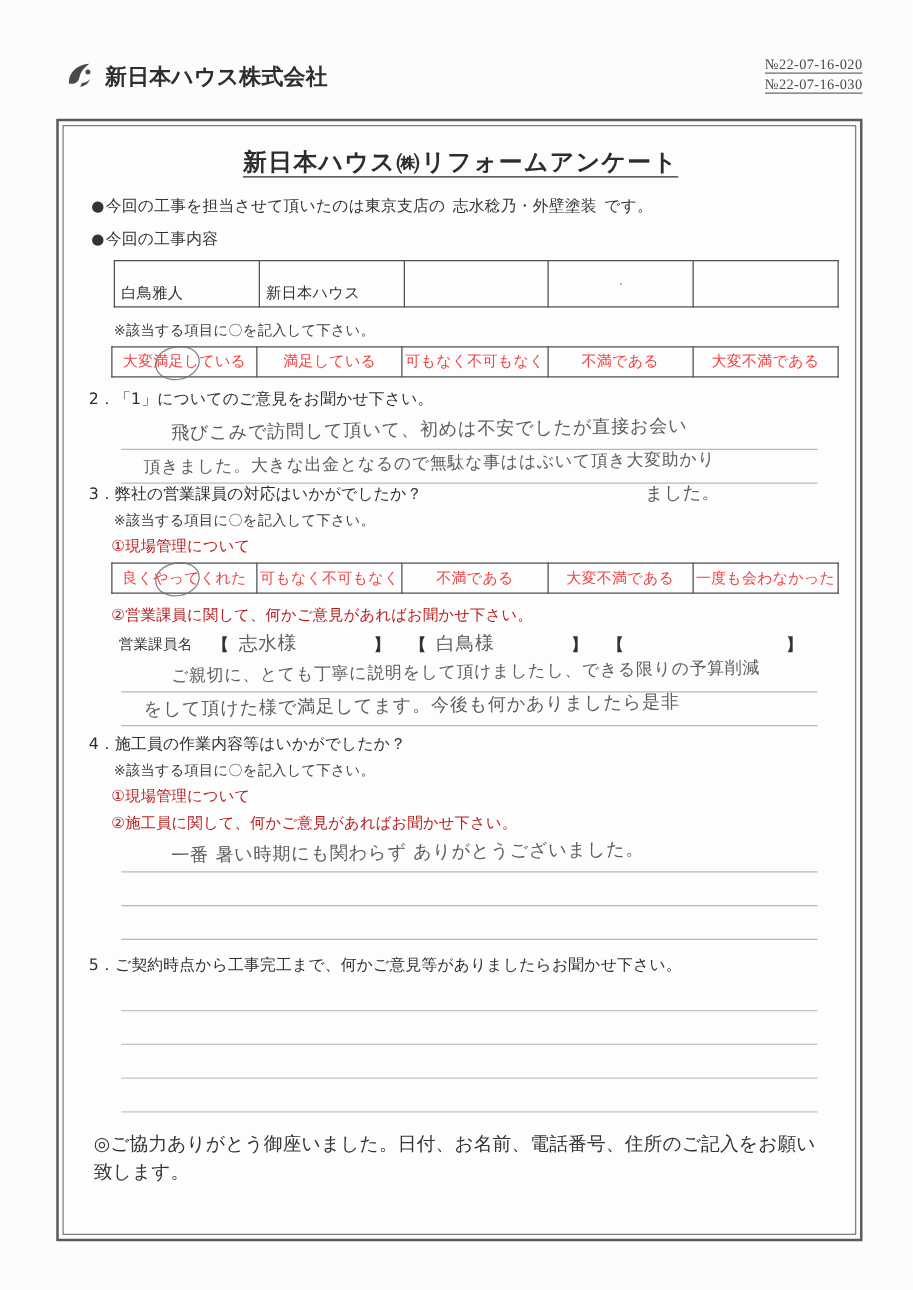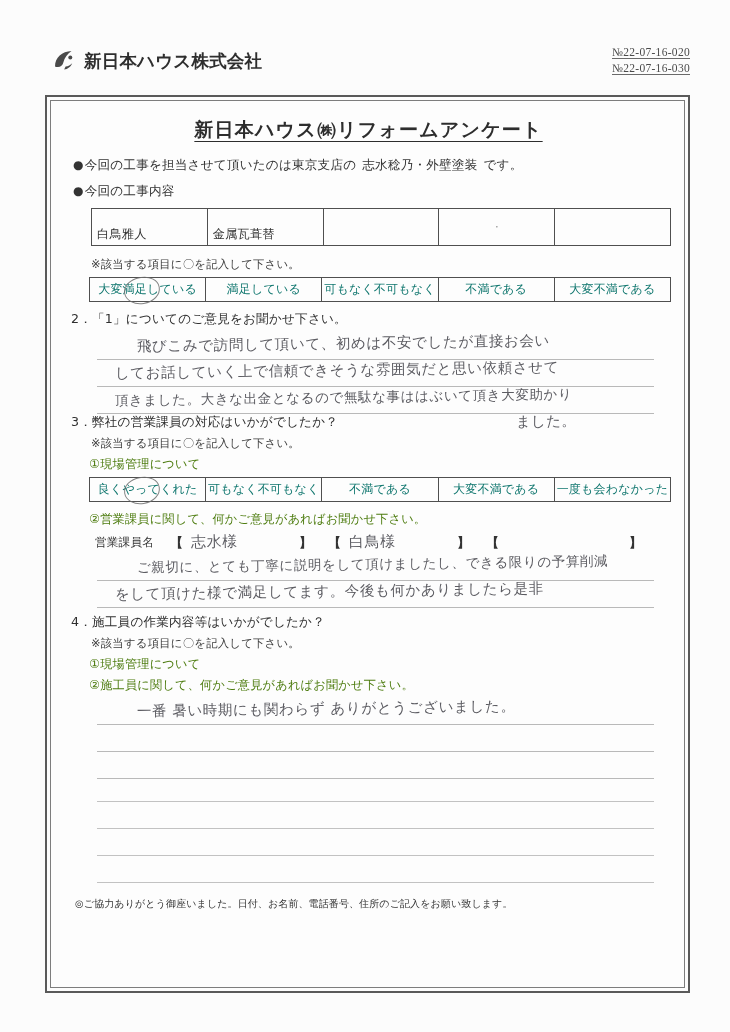--- a/index.html
+++ b/index.html
@@ -155,39 +155,39 @@
     letter-spacing: 0.2px;
   }
   .q-note {
     font-size: 11.4px;
     color: #3d3d3d;
     margin: 0 0 5px 22px;
     letter-spacing: 0.2px;
   }
   .q-sub {
     font-size: 12.2px;
-    color: #4d7c0f;
+    color: #b91c1c;
     margin: 0 0 4px 20px;
     letter-spacing: 0.2px;
   }
 
   
   .opt-table {
     border-collapse: collapse;
     margin: 0 0 9px 20px;
     table-layout: fixed;
   }
   .opt-table.w5 { width: 582px; }
   .opt-table.w4 { width: 478px; }
   .opt-table td {
     border: 1px solid #4f4f4f;
     height: 21px;
     text-align: center;
     font-size: 12px;
-    color: #0f766e;
+    color: #ef4444;
     letter-spacing: 0.2px;
     position: relative;
     white-space: nowrap;
   }
 
   
   .circle-mark {
     position: absolute;
     left: 50%;
     top: 50%;
@@ -272,21 +272,21 @@
     font-size: 15px;
     color: #5c5c62;
     transform: rotate(-1.2deg);
     white-space: nowrap;
   }
   .bracket.empty .fill { min-width: 118px; }
 
   
   .footer-note {
     margin: 14px 6px 0 6px;
-    font-size: 10px;
+    font-size: 15px;
     line-height: 1.48;
     color: #333;
     letter-spacing: 0.1px;
   }
 </style>
 </head>
 <body>
 
 <div class="scan"></div>
 
@@ -316,21 +316,21 @@
     <span class="dot">●</span><span>今回の工事を担当させて頂いたのは東京支店の</span><span class="name-ins">志水稔乃・外壁塗装</span><span>です。</span>
   </div>
 
   <div class="bullet-line">
     <span class="dot">●</span><span>今回の工事内容</span>
   </div>
   <table class="work-table">
     <tbody>
           <tr>
       <td>白鳥雅人</td>
-      <td>金属瓦葺替</td>
+      <td>新日本ハウス</td>
       <td></td>
       <td class="dotcell">・</td>
       <td></td>
     </tr>
   </tbody>
       </table>
 
   <div class="q-note">※該当する項目に〇を記入して下さい。</div>
   <table class="opt-table w5">
     <tbody>
@@ -343,23 +343,20 @@
     </tr>
   </tbody>
       </table>
 
   <div class="q">
     <span>2．</span><span>「1」についてのご意見をお聞かせ下さい。</span>
   </div>
   <div class="hw-block">
     <div class="hw-line">
           <span class="txt hw ind0">飛びこみで訪問して頂いて、初めは不安でしたが直接お会い</span>
-        </div>
-    <div class="hw-line">
-          <span class="txt hw">してお話していく上で信頼できそうな雰囲気だと思い依頼させて</span>
         </div>
     <div class="hw-line">
           <span class="txt hw small">頂きました。大きな出金となるので無駄な事ははぶいて頂き大変助かり</span>
         </div>
   </div>
 
   <div class="q" style="position:relative">
     <span>3．</span><span>弊社の営業課員の対応はいかがでしたか？</span>
     <span class="hw-tail" style="right:92px;top:-2px;">ました。</span>
   </div>
@@ -417,20 +414,23 @@
           <span class="txt hw ind0">一番 暑い時期にも関わらず ありがとうございました。</span>
         </div>
     <div class="hw-line">
           <span class="txt hw"></span>
         </div>
     <div class="hw-line">
           <span class="txt hw"></span>
         </div>
   </div>
 
+  <div class="q" style="margin-top:12px">
+    <span>5．</span><span>ご契約時点から工事完工まで、何かご意見等がありましたらお聞かせ下さい。</span>
+  </div>
   <div class="hw-block">
     <div class="rule-line" style="height:22px"></div>
     <div class="rule-line"></div>
     <div class="rule-line"></div>
     <div class="rule-line"></div>
   </div>
 
   <div class="footer-note">
     <span>◎ご協力ありがとう御座いました。日付、お名前、電話番号、住所のご記入をお願い致します。</span>
     

